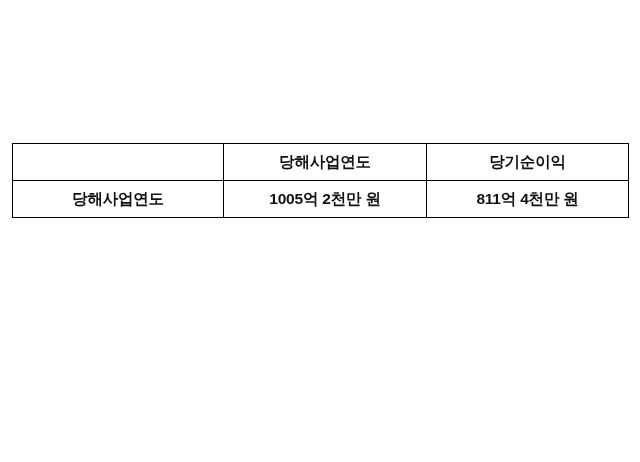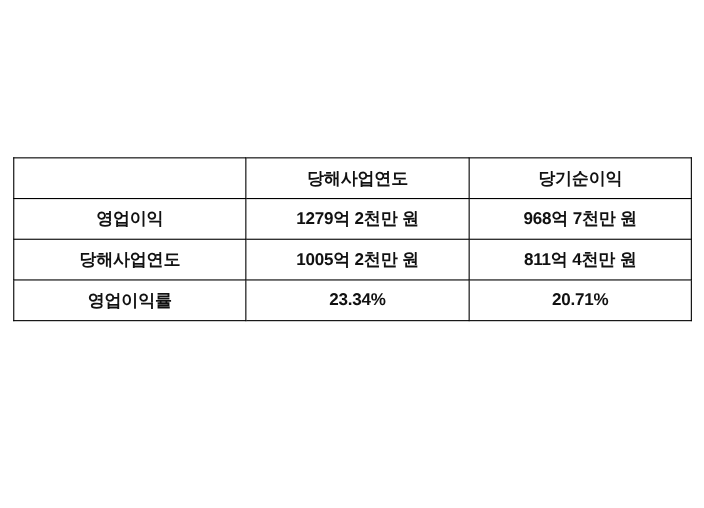--- a/index.html
+++ b/index.html
@@ -55,29 +55,19 @@
       <col class="c1">
       <col class="c2">
     </colgroup>
     <tbody>
       <tr>
         <td class="empty-cell"></td>
         <td>당해사업연도</td>
         <td>당기순이익</td>
       </tr>
       <tr>
-        <td>영업이익</td>
-        <td>1279억 2천만 원</td>
-        <td>968억 7천만 원</td>
-      </tr>
-      <tr>
         <td>당해사업연도</td>
         <td>1005억 2천만 원</td>
         <td>811억 4천만 원</td>
-      </tr>
-      <tr>
-        <td>영업이익률</td>
-        <td>23.34%</td>
-        <td>20.71%</td>
       </tr>
     </tbody>
   </table>
 </div>
 
 </body></html>

